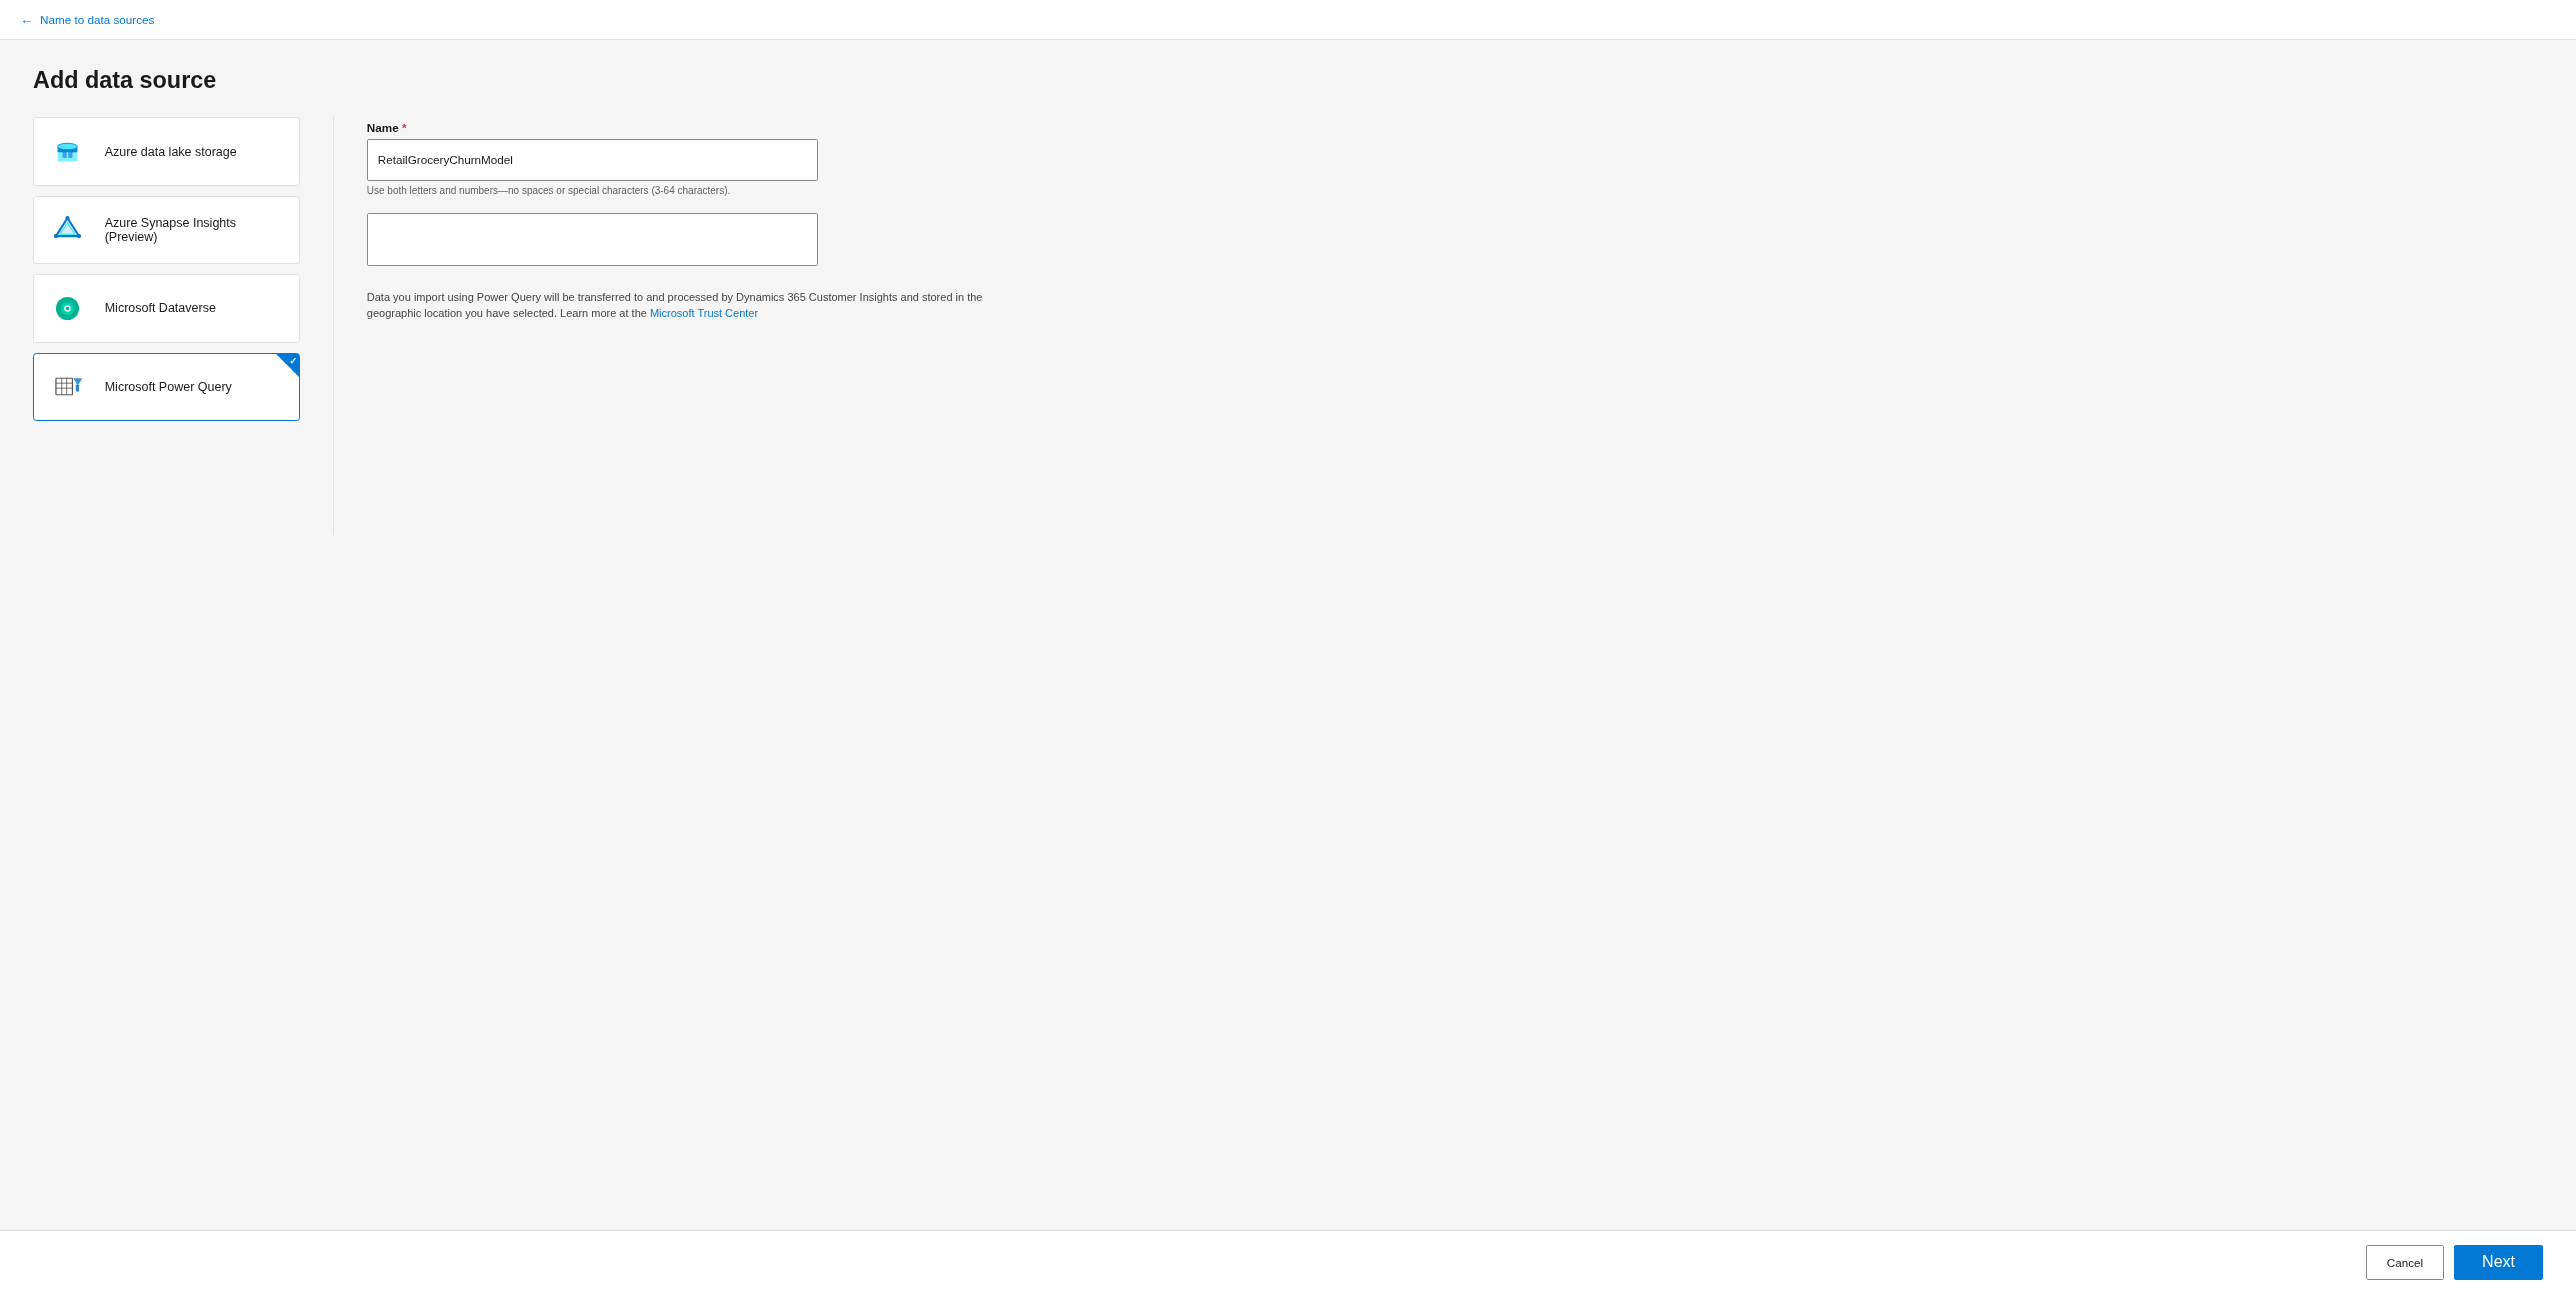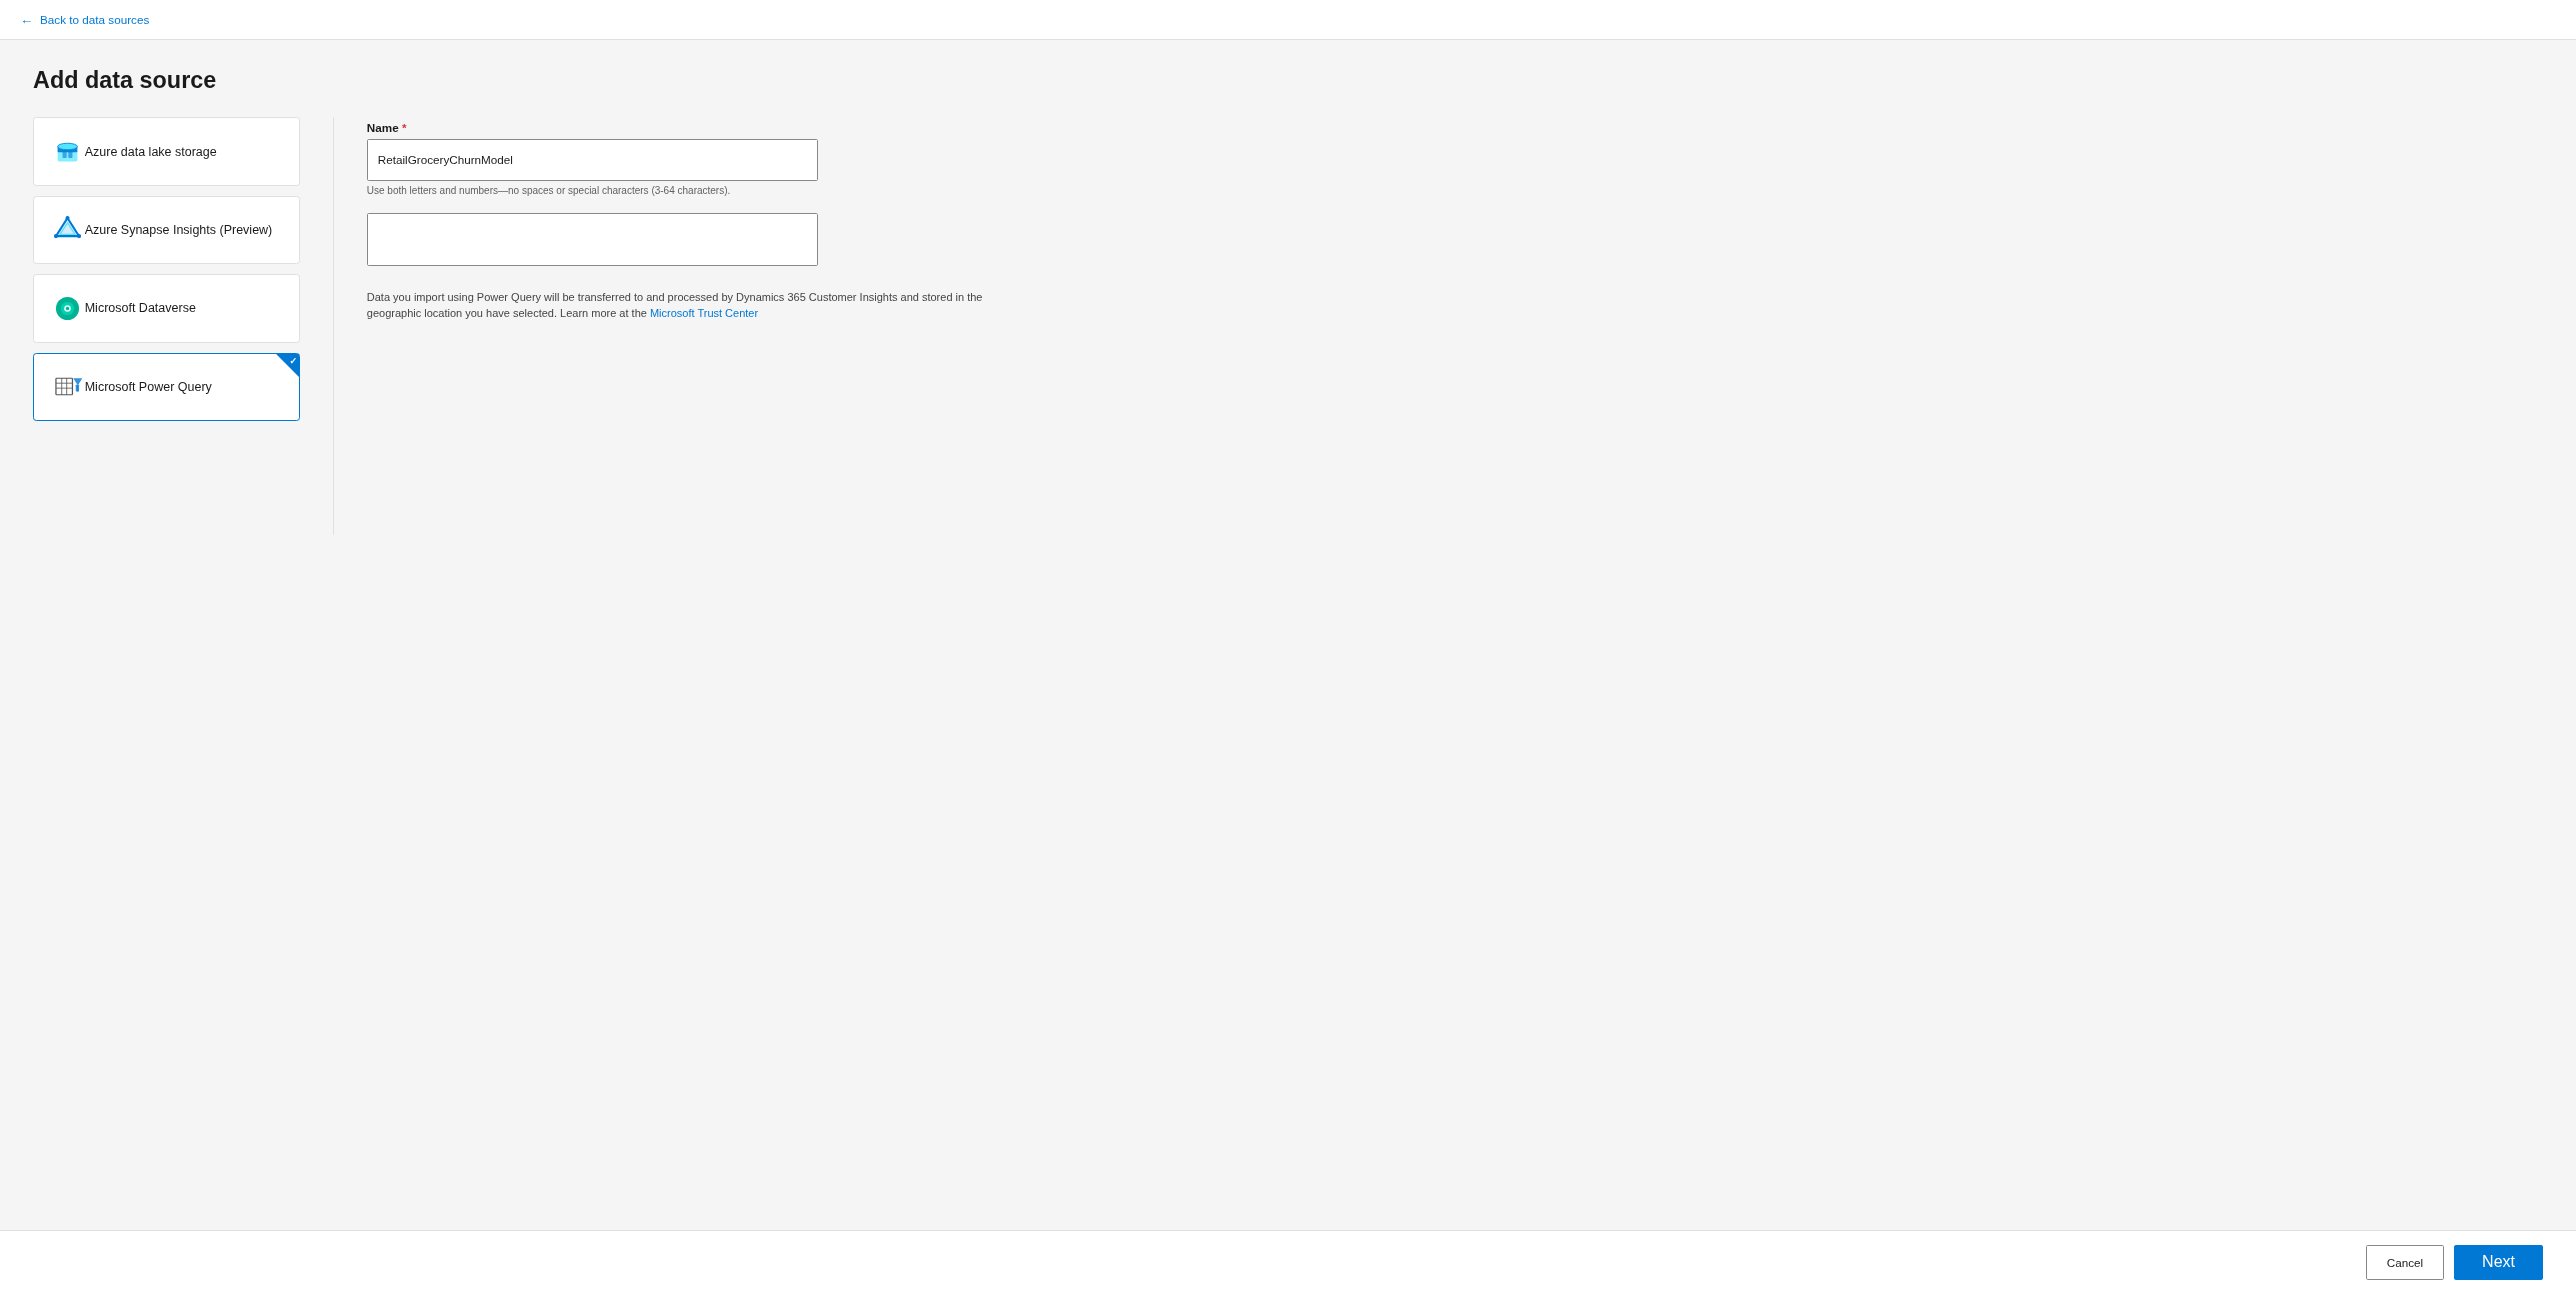--- a/index.html
+++ b/index.html
@@ -63,21 +63,21 @@
       flex-shrink: 0;
     }
 
     .source-card {
       background: #fff;
       border: 0.8px solid #e0e0e0;
       border-radius: 3.3px;
       padding: 16.7px 16.7px;
       display: flex;
       align-items: center;
-      gap: 1px;
+      gap: 21px;
       cursor: pointer;
       position: relative;
       min-height: 67px;
     }
 
     .source-card.selected {
       border: 1.7px solid #0078d4;
     }
 
     .source-card-label {
@@ -248,21 +248,21 @@
       font-weight: 400;
       font-family: inherit;
     }
   </style>
 </head>
 <body>
 
 <div class="top-nav">
   <a class="back-link" href="#">
     <span class="back-arrow">←</span>
-    <span>Back to data sources</span>
+    <span>Name to data sources</span>
   </a>
 </div>
 
 <div class="main-content">
   <h1 class="page-title">Add data source</h1>
 
   <div class="content-layout">
 
     <div class="source-list">
 

